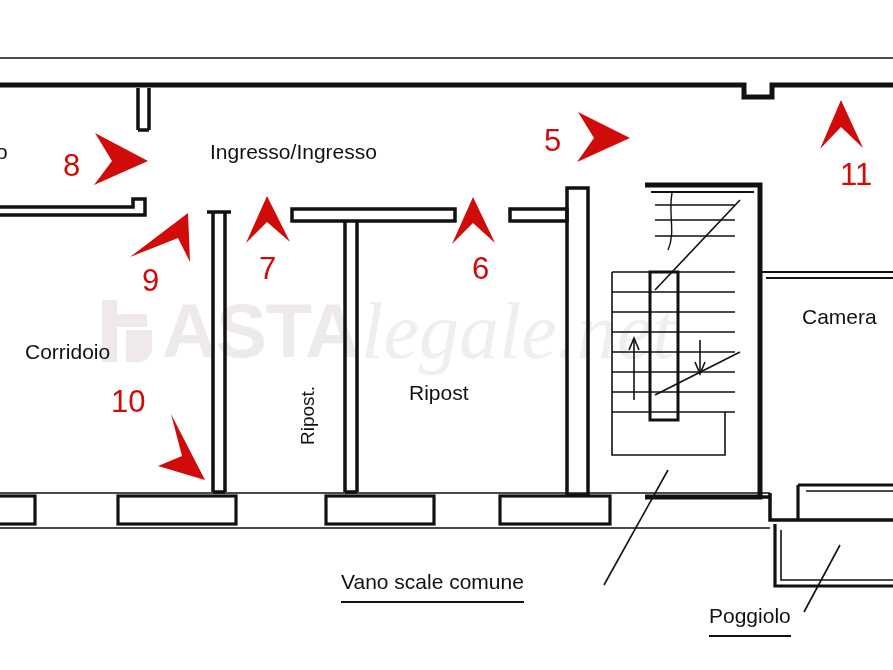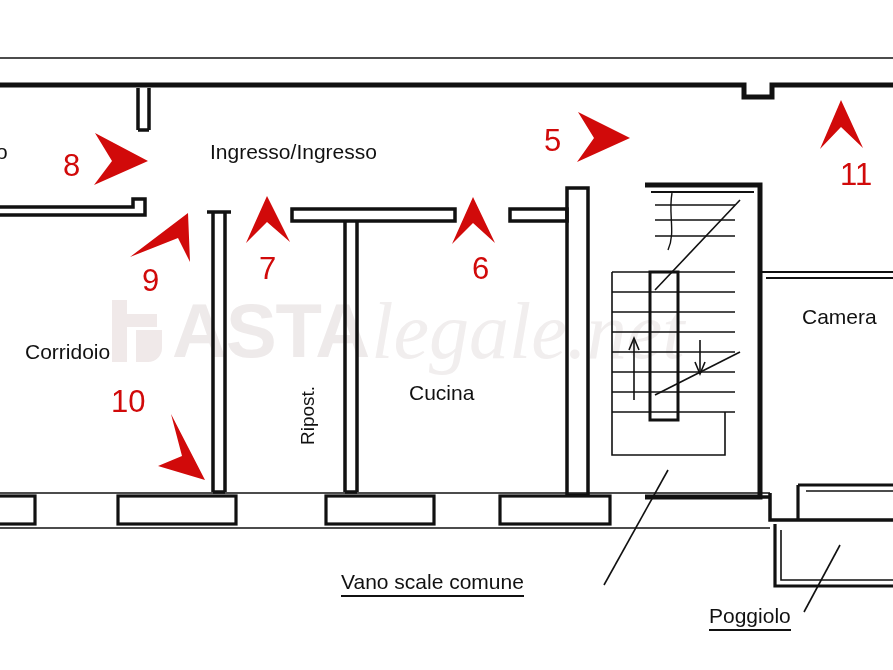--- a/index.html
+++ b/index.html
@@ -6,21 +6,21 @@
   html,body{margin:0;padding:0;background:#ffffff;}
   body{
     font-family:"Liberation Sans", sans-serif;
     width:893px;height:670px;overflow:hidden;position:relative;
   }
   #plan{position:absolute;left:0;top:0;width:893px;height:670px;}
   .layer{position:absolute;left:0;top:0;width:893px;height:670px;}
 
   
   #watermark{
-    position:absolute;left:112px;top:286px;width:660px;height:90px;
+    position:absolute;left:102px;top:286px;width:660px;height:90px;
     pointer-events:none;user-select:none;
     display:flex;align-items:center;
   }
   #watermark .wm-mark{
     width:56px;height:62px;margin-right:4px;position:relative;flex:0 0 auto;
   }
   #watermark .wm-mark span{
     position:absolute;background:#f0e9e9;
   }
   #watermark .wm-mark .b1{left:0;top:0;width:15px;height:62px;}
@@ -47,21 +47,21 @@
   }
 
   
   .rlabel{
     position:absolute;color:#111111;
     font-family:"Liberation Sans", sans-serif;
     font-size:21px;line-height:24px;white-space:nowrap;
   }
   .rlabel.small{font-size:19px;}
   .rlabel.vert{transform:rotate(-90deg);transform-origin:left top;}
-  .rlabel.under{border-bottom:2px solid #111;padding-bottom:1px;}
+  .rlabel.under{border-bottom:2px solid #111;padding-bottom:7px;}
 </style>
 </head>
 <body>
 
 <div id="plan">
 
   <div id="watermark">
     <div class="wm-mark">
       <span class="b1"></span>
         <span class="b2"></span>
@@ -187,21 +187,21 @@
   <div class="num" style="left:840px;top:159px;">11</div>
 
   <div class="rlabel" style="left:-4px;top:140px;">o</div>
 
   <div class="rlabel" style="left:210px;top:140px;">Ingresso/Ingresso</div>
 
   <div class="rlabel" style="left:25px;top:340px;">Corridoio</div>
 
   <div class="rlabel vert small" style="left:296px;top:445px;">Ripost.</div>
 
-  <div class="rlabel" style="left:409px;top:381px;">Cucina</div>
+  <div class="rlabel" style="left:409px;top:381px;">Ripost</div>
 
   <div class="rlabel" style="left:802px;top:305px;">Camera</div>
 
   <div class="rlabel under" style="left:341px;top:570px;">Vano scale comune</div>
 
   <div class="rlabel under" style="left:709px;top:604px;">Poggiolo</div>
 
 </div>
 
 </body></html>

